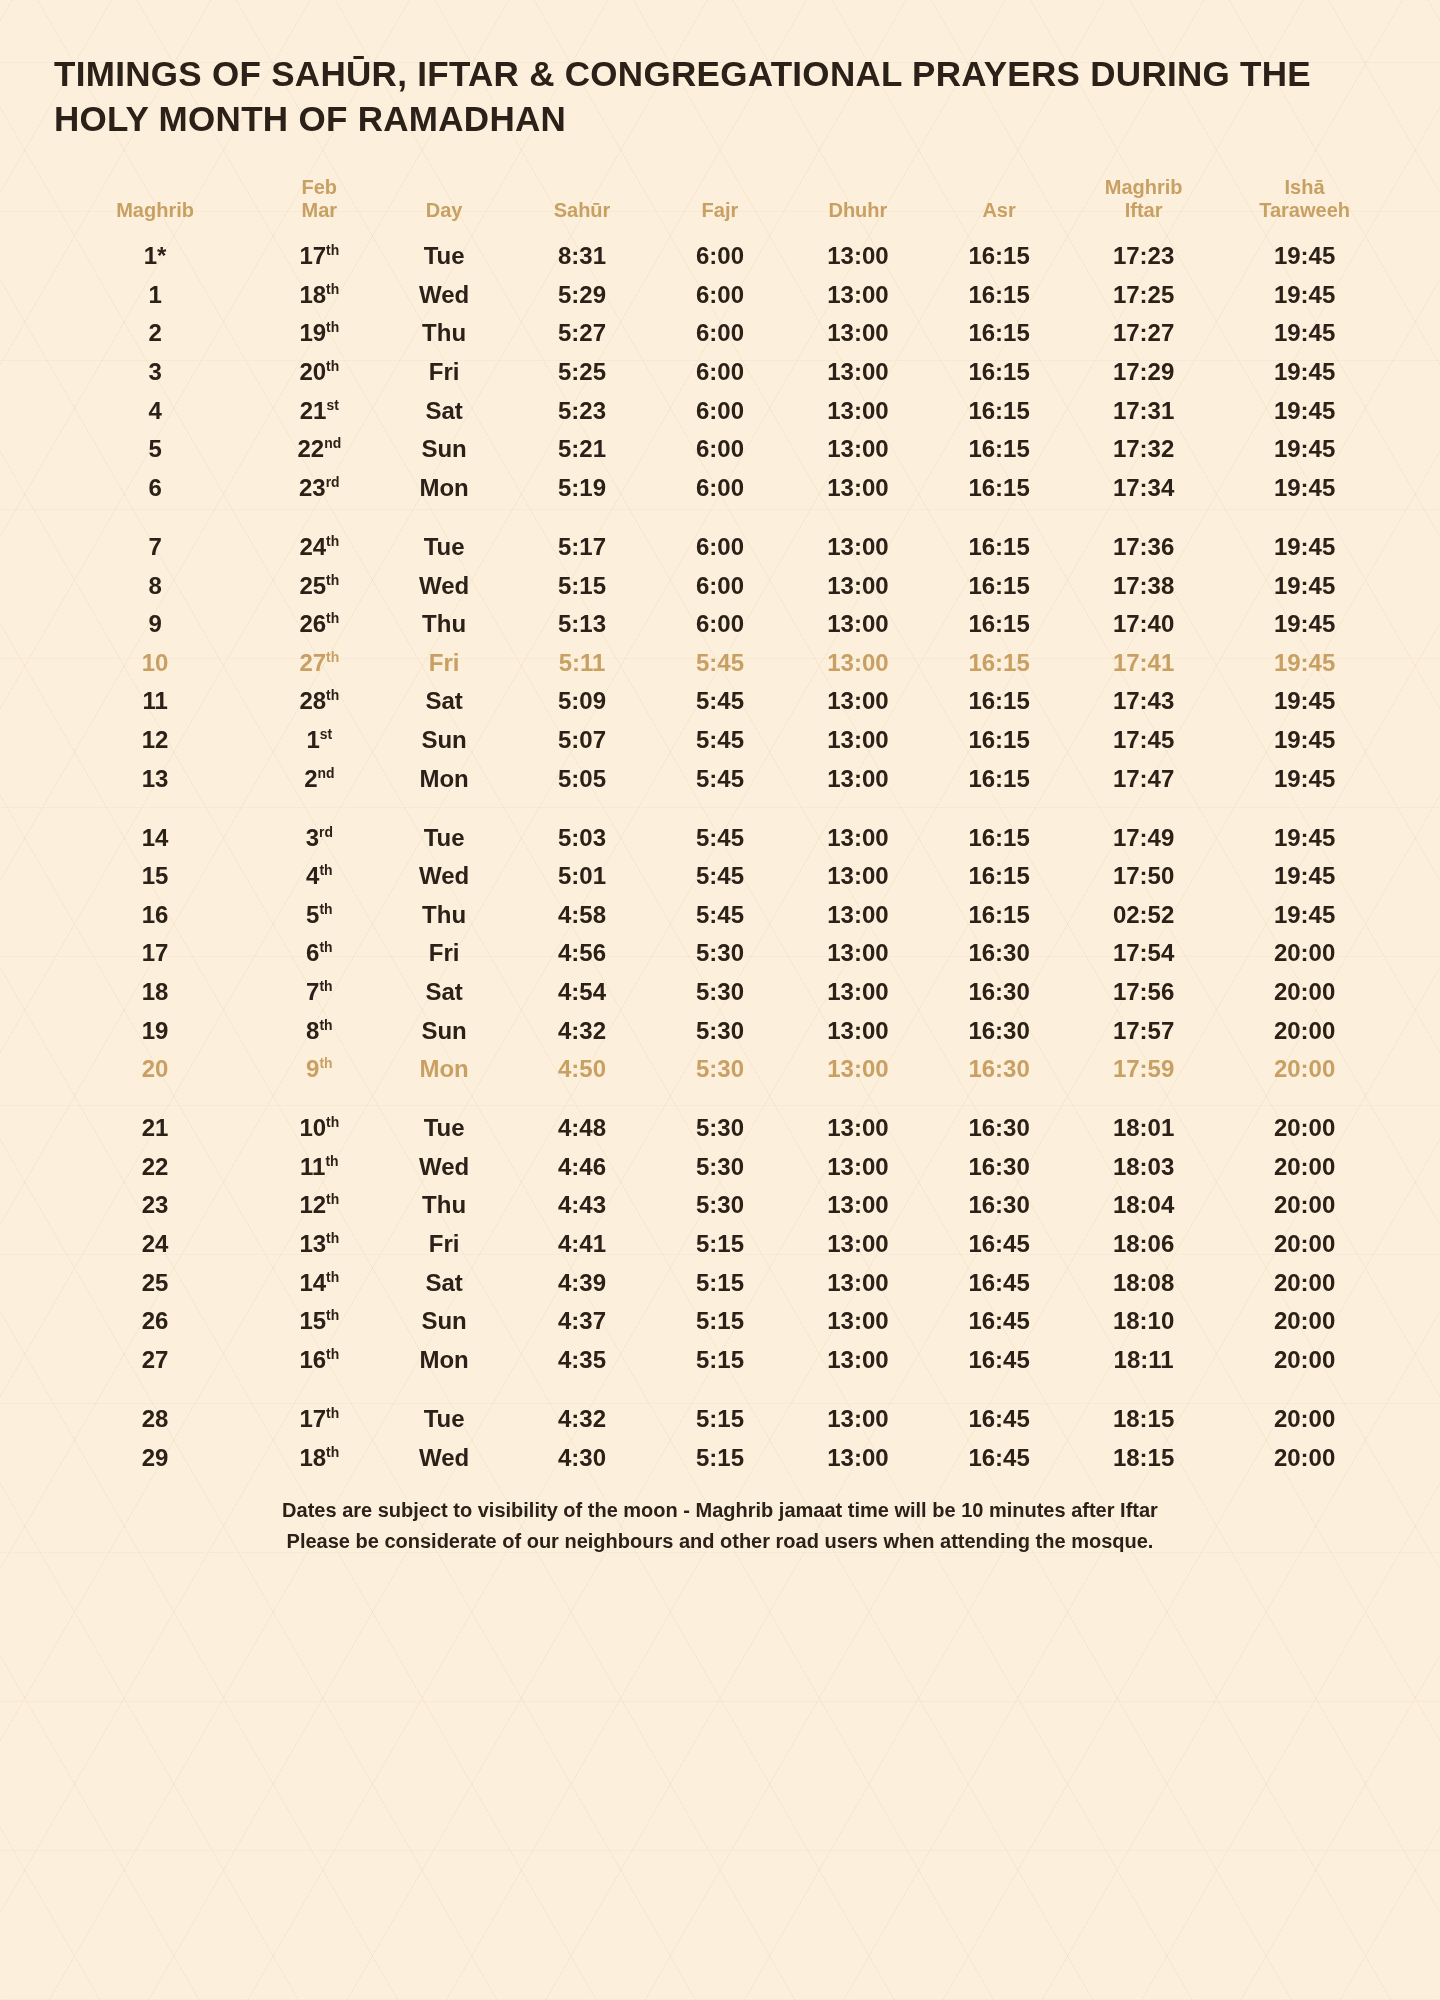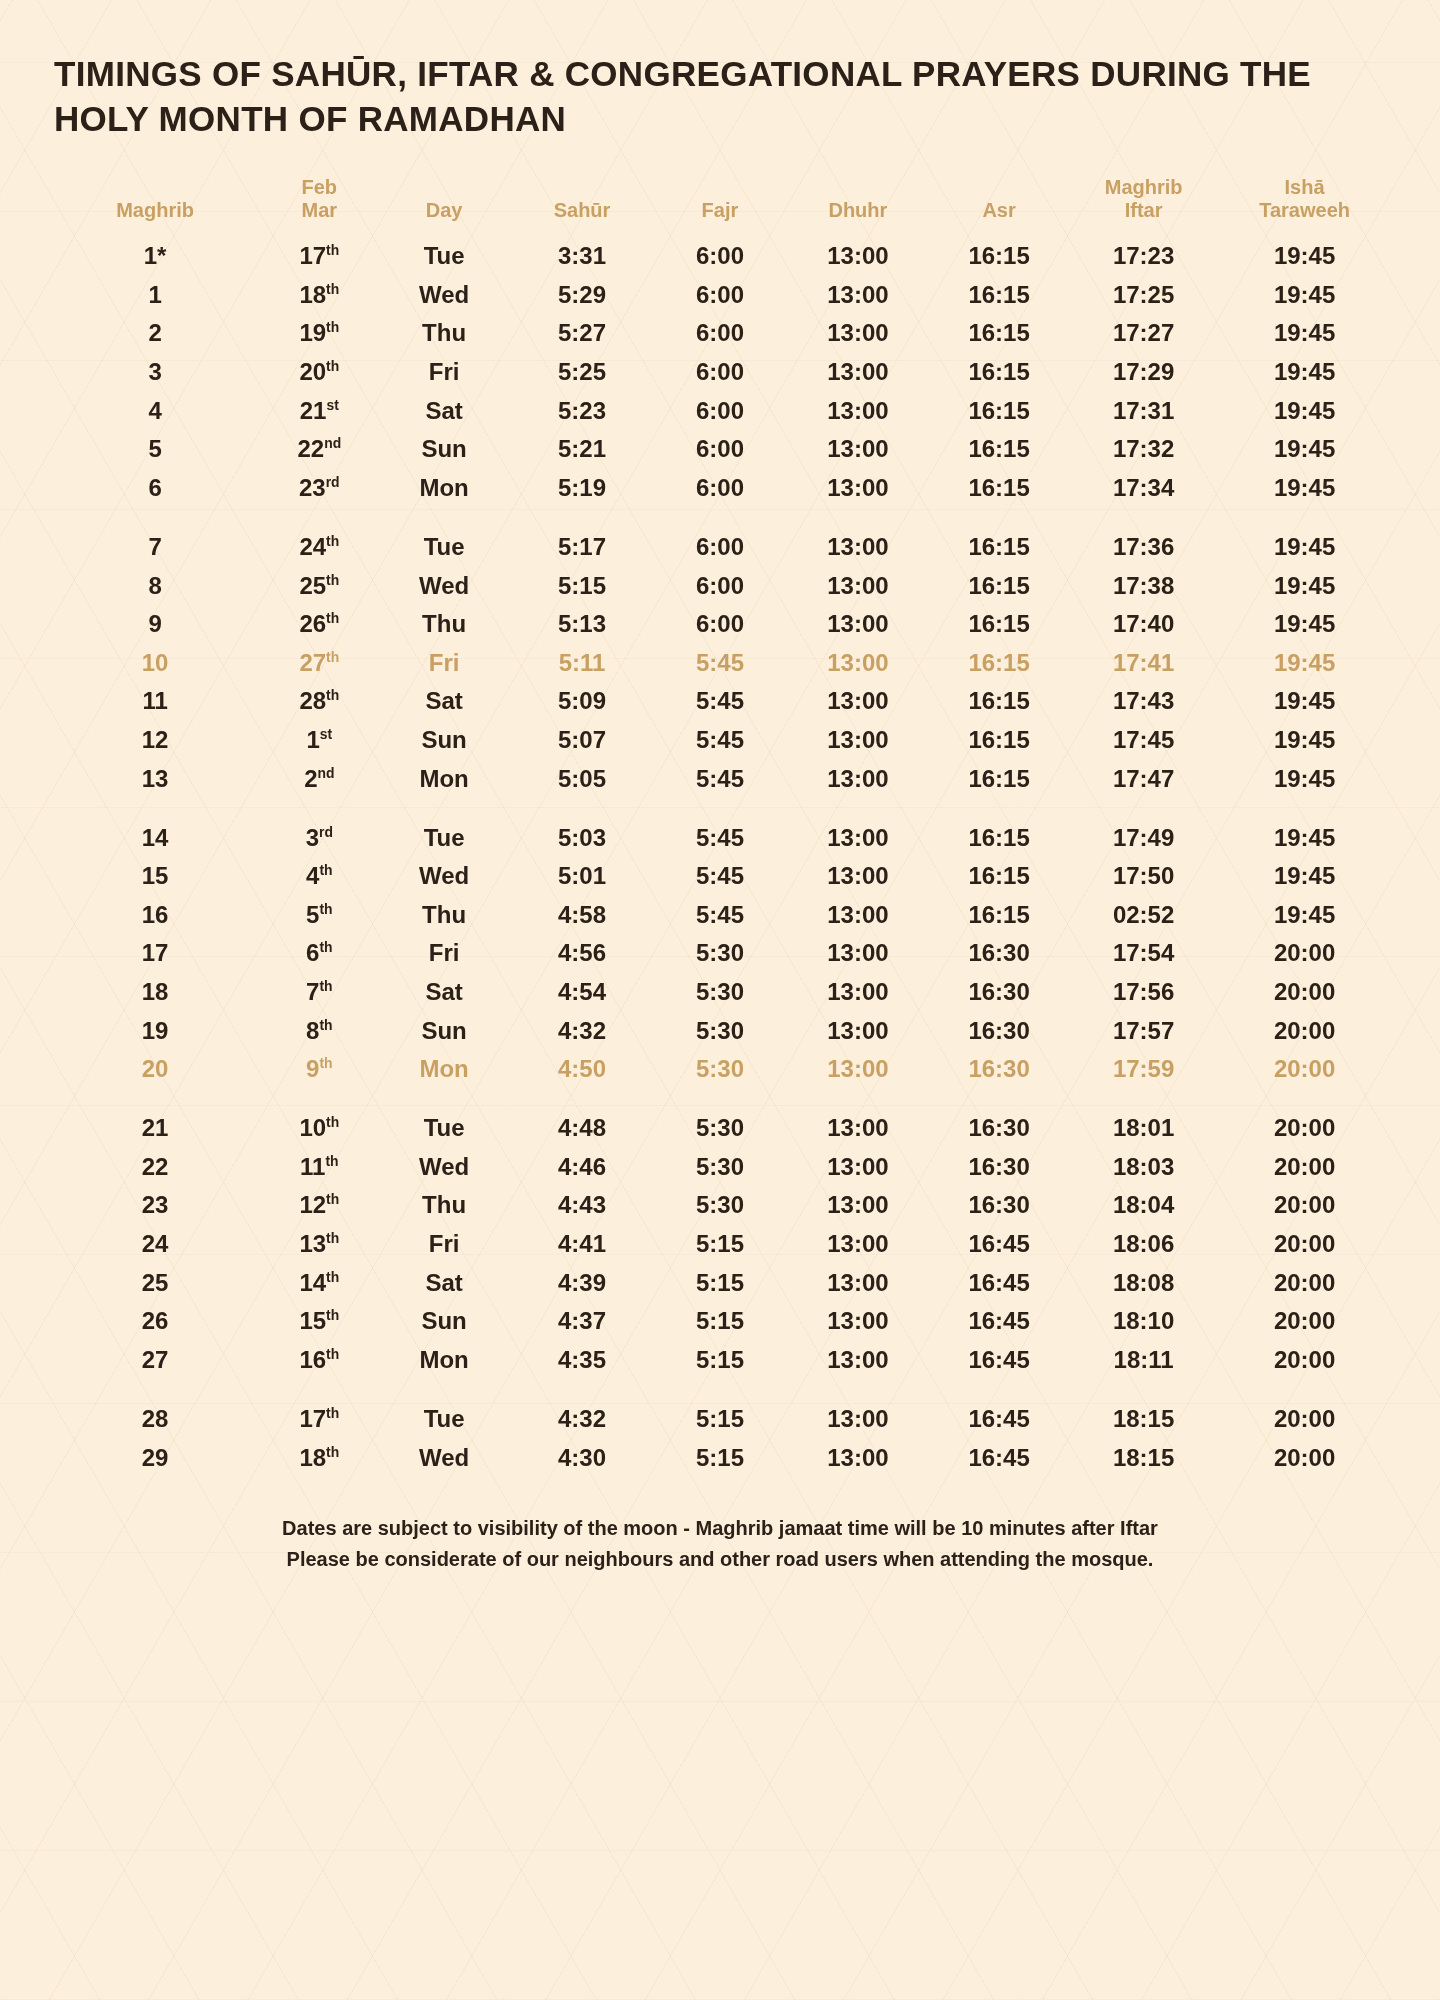--- a/index.html
+++ b/index.html
@@ -73,21 +73,21 @@
   col.c-sahur { width: 11.0%; }
   col.c-fajr { width: 10.0%; }
   col.c-dhuhr { width: 11.0%; }
   col.c-asr { width: 10.5%; }
   col.c-mag { width: 11.5%; }
   col.c-isha { width: 13.0%; }
 
   th.two-line span { display: block; }
 
   .footer {
-    margin-top: 36px;
+    margin-top: 18px;
     text-align: center;
     color: #2b2118;
     font-size: 20px;
     font-weight: bold;
     line-height: 1.55;
   }
   .footer div { margin: 0; }
 </style>
 </head>
 <body>
@@ -129,21 +129,21 @@
             <span>Ishā</span>
             <span>Taraweeh</span>
           </th>
         </tr>
       </thead>
       <tbody id="table-body">
           <tr>
             <td>1*</td>
             <td>17<sup>th</sup></td>
             <td>Tue</td>
-            <td>3:31</td>
+            <td>8:31</td>
             <td>6:00</td>
             <td>13:00</td>
             <td>16:15</td>
             <td>17:23</td>
             <td>19:45</td>
           </tr>
           <tr>
             <td>1</td>
             <td>18<sup>th</sup></td>
             <td>Wed</td>

